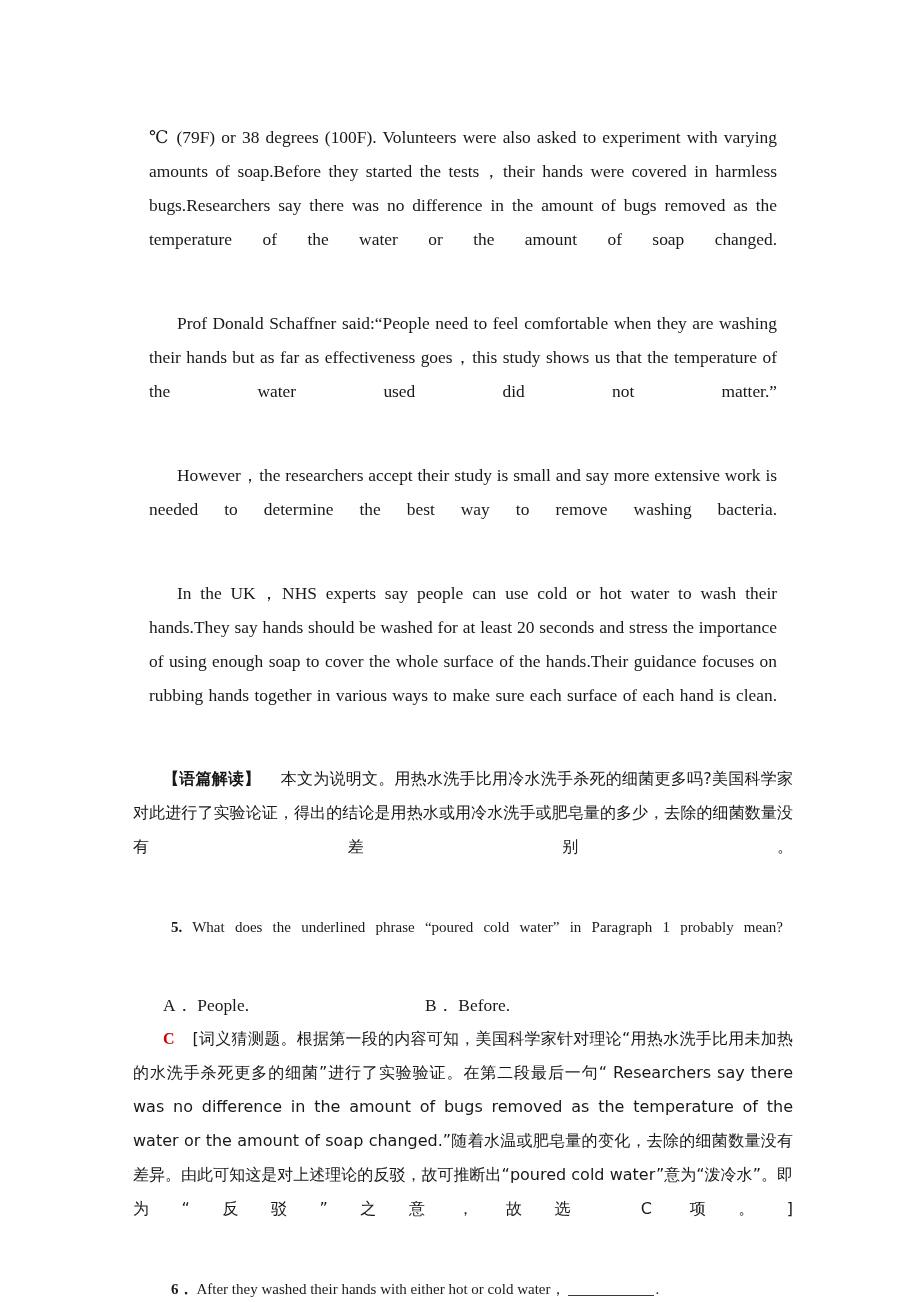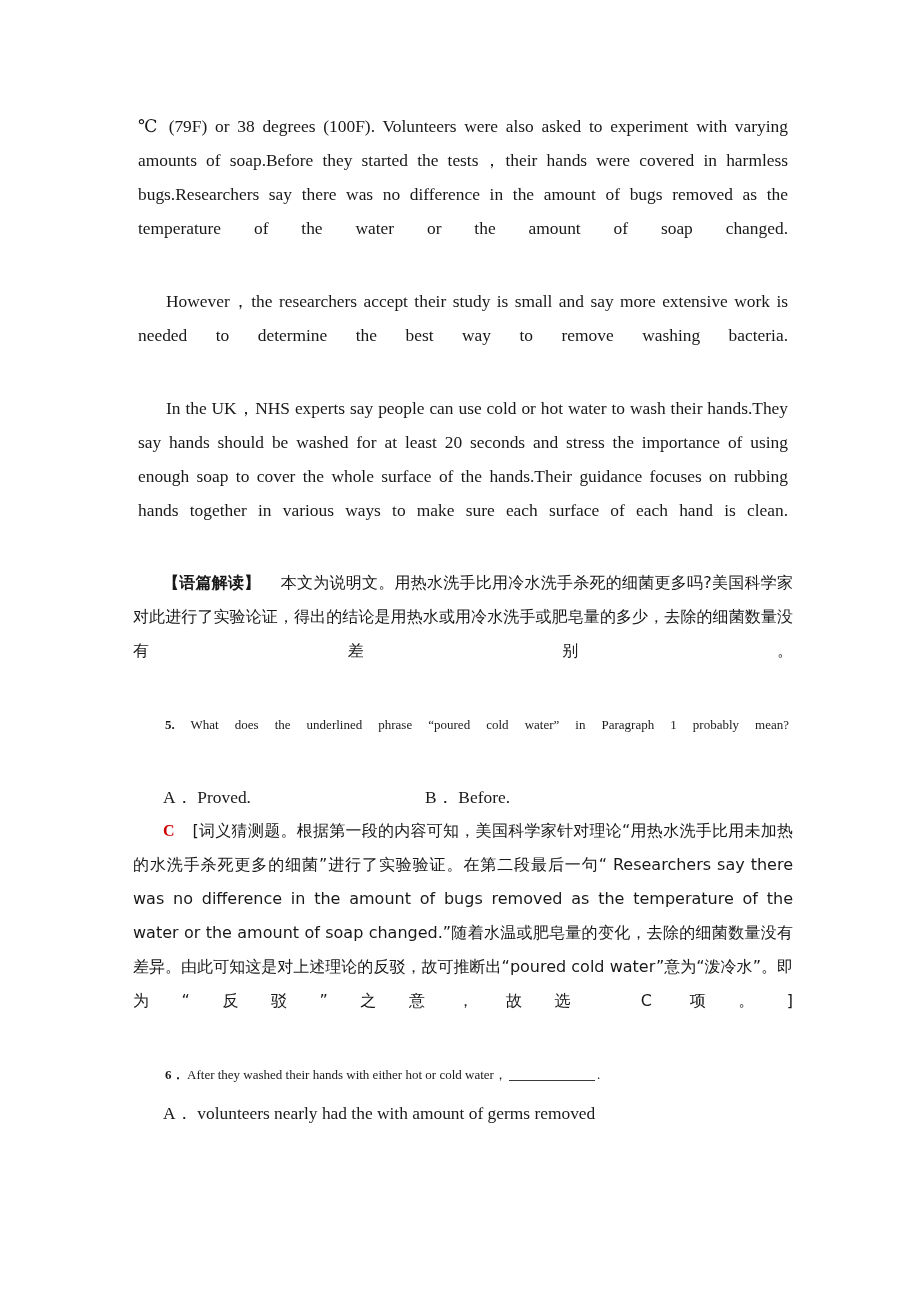--- a/index.html
+++ b/index.html
@@ -28,21 +28,21 @@
     top: 104px;
     width: 660px;
   }
 
   
   .para {
     font-size: 17.4px;
     line-height: 34px;
     text-align: justify;
     text-justify: inter-word;
-    margin: 5px;
+    margin: 16px;
     color: #181818;
   }
   .para.indent { text-indent: 28px; }
   .para.noindent { text-indent: 0; }
 
   
   .para::after {
     content: "";
     display: inline-block;
     width: 100%;
@@ -64,24 +64,24 @@
   }
 
   .cn-label {
     font-weight: bold;
     font-family: "DejaVu Sans", "Liberation Sans", sans-serif;
   }
   .cn-gap { display: inline-block; width: 20px; }
 
   
   .q {
-    font-size: 13px;
+    font-size: 15px;
     line-height: 34px;
     text-align: justify;
-    margin: 4px;
+    margin: 10px;
     text-indent: 28px;
   }
   .q::after {
     content: "";
     display: inline-block;
     width: 100%;
   }
   .q.nostretch::after { content: none; }
   .qnum {
     font-weight: bold;
@@ -121,36 +121,37 @@
   .spacer-sm { height: 2px; }
 </style>
 </head>
 <body>
 
 <div class="page">
   <div class="content">
 
     <p class="para noindent">℃ (79F) or 38 degrees (100F). Volunteers were also asked to experiment with varying amounts of soap.Before they started the tests，their hands were covered in harmless bugs.Researchers say there was no difference in the amount of bugs removed as the temperature of the water or the amount of soap changed.</p>
 
+    <p class="para indent">Prof Donald Schaffner said:“People need to feel comfortable when they are washing their hands but as far as effectiveness goes，this study shows us that the temperature of the water used did not matter.”</p>
 
     <p class="para indent">However，the researchers accept their study is small and say more extensive work is needed to determine the best way to remove washing bacteria.</p>
 
     <p class="para indent">In the UK，NHS experts say people can use cold or hot water to wash their hands.They say hands should be washed for at least 20 seconds and stress the importance of using enough soap to cover the whole surface of the hands.Their guidance focuses on rubbing hands together in various ways to make sure each surface of each hand is clean.</p>
 
     <p class="cn indent"><span class="cn-label">【语篇解读】</span><span class="cn-gap"></span><span>本文为说明文。用热水洗手比用冷水洗手杀死的细菌更多吗?美国科学家对此进行了实验论证，得出的结论是用热水或用冷水洗手或肥皂量的多少，去除的细菌数量没有差别。</span></p>
 
     <div class="spacer-sm"></div>
 
     <p class="q"><span class="qnum">5</span><span class="qnum">.</span>
       <span>What does the underlined phrase “poured cold water” in Paragraph 1 probably mean?</span></p>
 
     <div class="options">
       <div class="opt-row">
         <div class="opt left"><span>A</span><span>．</span>
-          <span>Proved.</span></div>
+          <span>People.</span></div>
         <div class="opt right"><span>B</span><span>．</span>
           <span>Before.</span></div>
       </div>
     </div>
 
     <p class="cn indent"><span class="answer-letter">C</span><span class="ans-gap"></span><span>[词义猜测题。根据第一段的内容可知，美国科学家针对理论“用热水洗手比用未加热的水洗手杀死更多的细菌”进行了实验验证。在第二段最后一句“ Researchers say there was no difference in the amount of bugs removed as the temperature of the water or the amount of soap changed.”随着水温或肥皂量的变化，去除的细菌数量没有差异。由此可知这是对上述理论的反驳，故可推断出“poured cold water”意为“泼冷水”。即为“反驳”之意，故选 C 项。]</span></p>
 
     <div class="spacer-sm"></div>
 
     <p class="q nostretch"><span class="qnum">6</span><span class="qnum">．</span>

